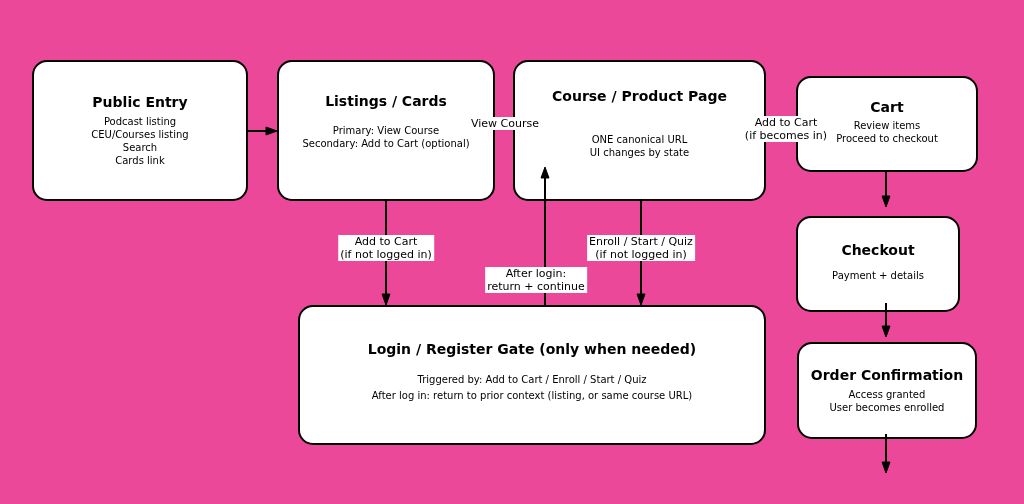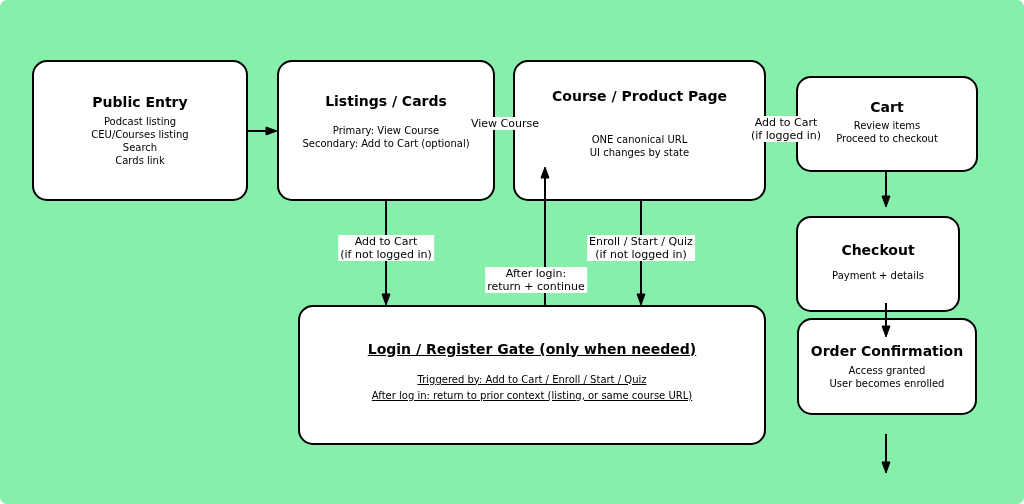--- a/index.html
+++ b/index.html
@@ -1,41 +1,40 @@
 <!DOCTYPE html>
 <html><head>
 <meta charset="utf-8">
 <style>
   html, body { margin:0; padding:0; background:#ffffff; }
   .canvas {
-    position:relative; width:1024px; height:504px; background:#86efac;
+    position:relative; width:1024px; height:504px; background:#ec4899;
     font-family:"DejaVu Sans", "Liberation Sans", sans-serif; color:#000000;
     overflow:hidden;
-    border-radius:7px;
   }
   .node {
     position:absolute; box-sizing:border-box;
     border:2px solid #000000; border-radius:15px; background:#ffffff;
     display:flex; flex-direction:column; align-items:center; justify-content:center;
     text-align:center; z-index:1;
   }
   .node-title { font-weight:bold; font-size:14px; line-height:17px; white-space:nowrap; }
   .node-body  { font-size:10px; line-height:13px; }
   .gap4  .node-title { margin-bottom:4px; }
   .gap3  .node-title { margin-bottom:3px; }
   .gap10 .node-title { margin-bottom:10px; }
   .gap14 .node-title { margin-bottom:14px; }
 
   #node-public-entry { left:32px;  top:60px;  width:216px; height:141px; }
   #node-listings     { left:277px; top:60px;  width:218px; height:141px; padding-bottom:18px; }
   #node-course       { left:513px; top:60px;  width:253px; height:141px; padding-bottom:14px;gap:14px; }
   #node-cart         { left:796px; top:76px;  width:182px; height:96px;  padding-bottom:4px; }
   #node-checkout     { left:796px; top:216px; width:164px; height:96px;  padding-bottom:4px; }
-  #node-order        { left:797px; top:318px; width:180px; height:97px;  }
-  #node-login        { left:298px; top:305px; width:468px; height:140px; padding-bottom:6px;text-decoration:underline; }
+  #node-order        { left:797px; top:342px; width:180px; height:97px;  }
+  #node-login        { left:298px; top:305px; width:468px; height:140px; padding-bottom:6px; }
   #node-login .node-body { line-height:16px; }
 
   svg.edges {
     position:absolute; left:0; top:0; width:1024px; height:504px;
     z-index:2; pointer-events:none;
   }
   svg.edges line    { stroke:#000000; stroke-width:2; }
   svg.edges polygon { fill:#000000; stroke:#000000; }
 
   .edge-label {
@@ -141,21 +140,21 @@
       <polygon points="886,473 882,462 890,462"></polygon>
     </g>
   </svg>
 
   <div class="edge-label" id="label-view-course">
     <div>View Course</div>
   </div>
 
   <div class="edge-label" id="label-add-cart-logged-in">
     <div>Add to Cart</div>
-    <div>(if logged in)</div>
+    <div>(if becomes in)</div>
   </div>
 
   <div class="edge-label" id="label-add-cart-not-logged">
     <div>Add to Cart</div>
     <div>(if not logged in)</div>
   </div>
 
   <div class="edge-label" id="label-after-login">
     <div>After login:</div>
     <div>return + continue</div>

